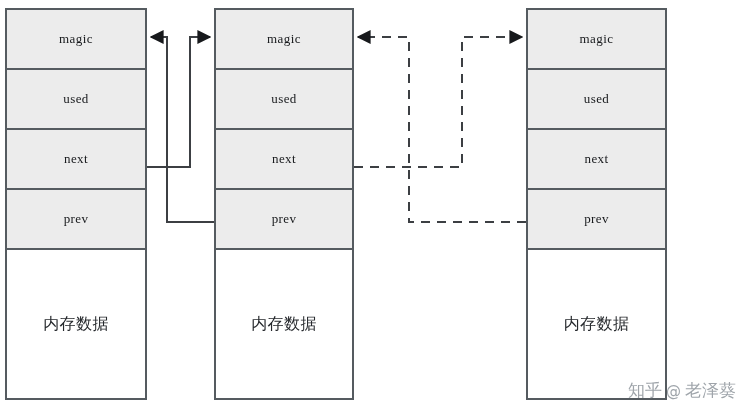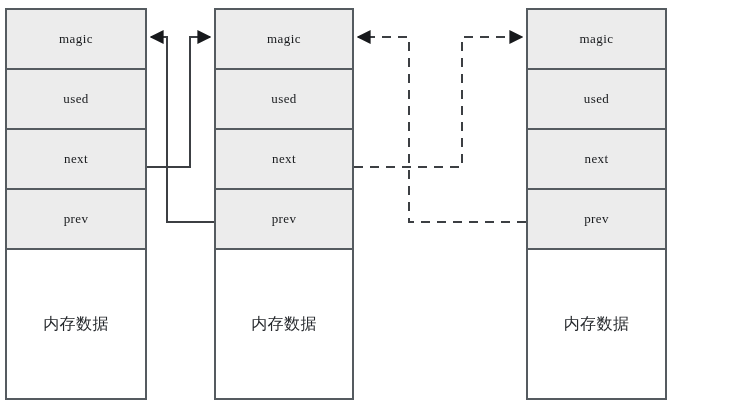--- a/index.html
+++ b/index.html
@@ -146,14 +146,19 @@
 
     <path d="M 147 167 L 190 167 L 190 37 L 210 37" fill="none" stroke="#3c3f43" stroke-width="2" marker-end="url(#arrow-right)"></path>
 
     <path d="M 214 222 L 167 222 L 167 37 L 151 37" fill="none" stroke="#3c3f43" stroke-width="2" marker-end="url(#arrow-left)"></path>
 
     <path d="M 354 167 L 462 167 L 462 37 L 522 37" fill="none" stroke="#3c3f43" stroke-width="2" stroke-dasharray="9 7" marker-end="url(#arrow-right)"></path>
 
     <path d="M 526 222 L 409 222 L 409 37 L 358 37" fill="none" stroke="#3c3f43" stroke-width="2" stroke-dasharray="9 7" marker-end="url(#arrow-left)"></path>
   </svg>
 
+  <div id="watermark">
+    <span>知乎</span>
+    <span class="wm-at">@</span>
+    <span>老泽葵</span>
+  </div>
 
 </div>
 
 </body></html>

